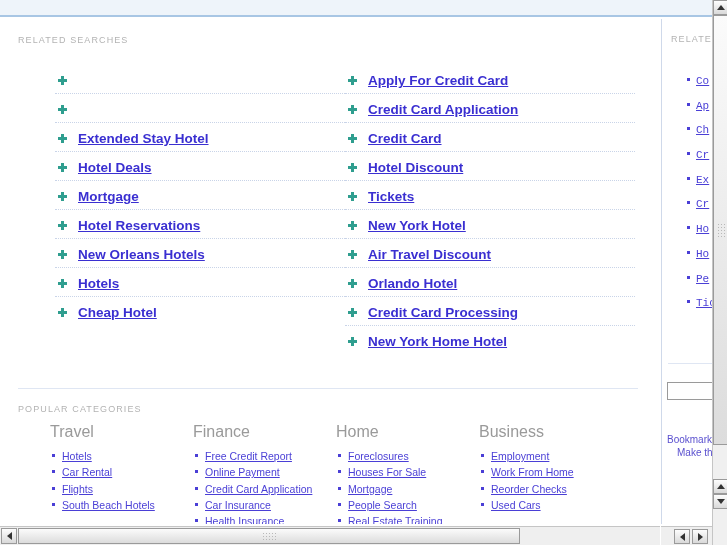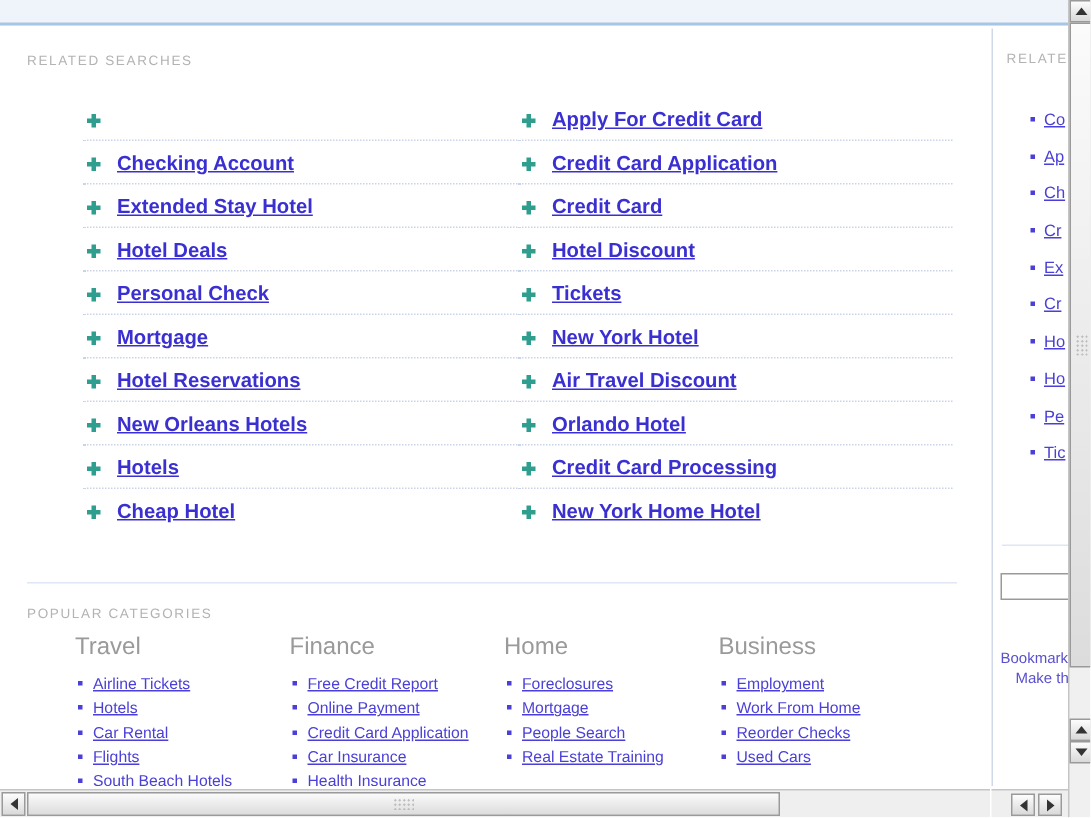--- a/index.html
+++ b/index.html
@@ -189,21 +189,21 @@
     height: 24.7px;
     line-height: 24.7px;
     padding-left: 11px;
     white-space: nowrap;
   }
   .side-item .dot-icon { top: 11px; }
   .side-link {
     font-size: 11px;
     color: #4a3fd6;
     text-decoration: underline;
-    font-family: Liberation Sans, sans-serif;
+    font-family: Liberation Mono, monospace;
     cursor: pointer;
   }
   .side-hr {
     position: absolute;
     left: 5px;
     top: 344px;
     width: 60px;
     height: 1px;
     background: #dfe6f3;
   }
@@ -317,33 +317,28 @@
     <div class="section-label" style="left:18px; top:16px;text-align:right;">RELATED SEARCHES</div>
 
     <div class="rs-wrap clearfix">
 
       <div class="rs-col">
         <div class="rs-item">
           <span class="arrow-icon"></span>
         </div>
         <div class="rs-item">
           <span class="arrow-icon"></span>
-          <a class="rs-link">Checking Account</a>
         </div>
         <div class="rs-item">
           <span class="arrow-icon"></span>
           <a class="rs-link">Extended Stay Hotel</a>
         </div>
         <div class="rs-item">
           <span class="arrow-icon"></span>
           <a class="rs-link">Hotel Deals</a>
-        </div>
-        <div class="rs-item">
-          <span class="arrow-icon"></span>
-          <a class="rs-link">Personal Check</a>
         </div>
         <div class="rs-item">
           <span class="arrow-icon"></span>
           <a class="rs-link">Mortgage</a>
         </div>
         <div class="rs-item">
           <span class="arrow-icon"></span>
           <a class="rs-link">Hotel Reservations</a>
         </div>
         <div class="rs-item">
@@ -408,24 +403,20 @@
     <div class="divider"></div>
 
     <div class="section-label" style="left:18px; top:385px;">POPULAR CATEGORIES</div>
 
     <div class="pc-wrap clearfix">
 
       <div class="pc-col">
         <div class="pc-head">Travel</div>
         <div class="pc-item">
           <span class="dot-icon"></span>
-          <a class="pc-link">Airline Tickets</a>
-        </div>
-        <div class="pc-item">
-          <span class="dot-icon"></span>
           <a class="pc-link">Hotels</a>
         </div>
         <div class="pc-item">
           <span class="dot-icon"></span>
           <a class="pc-link">Car Rental</a>
         </div>
         <div class="pc-item">
           <span class="dot-icon"></span>
           <a class="pc-link">Flights</a>
         </div>
@@ -457,20 +448,24 @@
           <span class="dot-icon"></span>
           <a class="pc-link">Health Insurance</a>
         </div>
       </div>
 
       <div class="pc-col">
         <div class="pc-head">Home</div>
         <div class="pc-item">
           <span class="dot-icon"></span>
           <a class="pc-link">Foreclosures</a>
+        </div>
+        <div class="pc-item">
+          <span class="dot-icon"></span>
+          <a class="pc-link">Houses For Sale</a>
         </div>
         <div class="pc-item">
           <span class="dot-icon"></span>
           <a class="pc-link">Mortgage</a>
         </div>
         <div class="pc-item">
           <span class="dot-icon"></span>
           <a class="pc-link">People Search</a>
         </div>
         <div class="pc-item">

